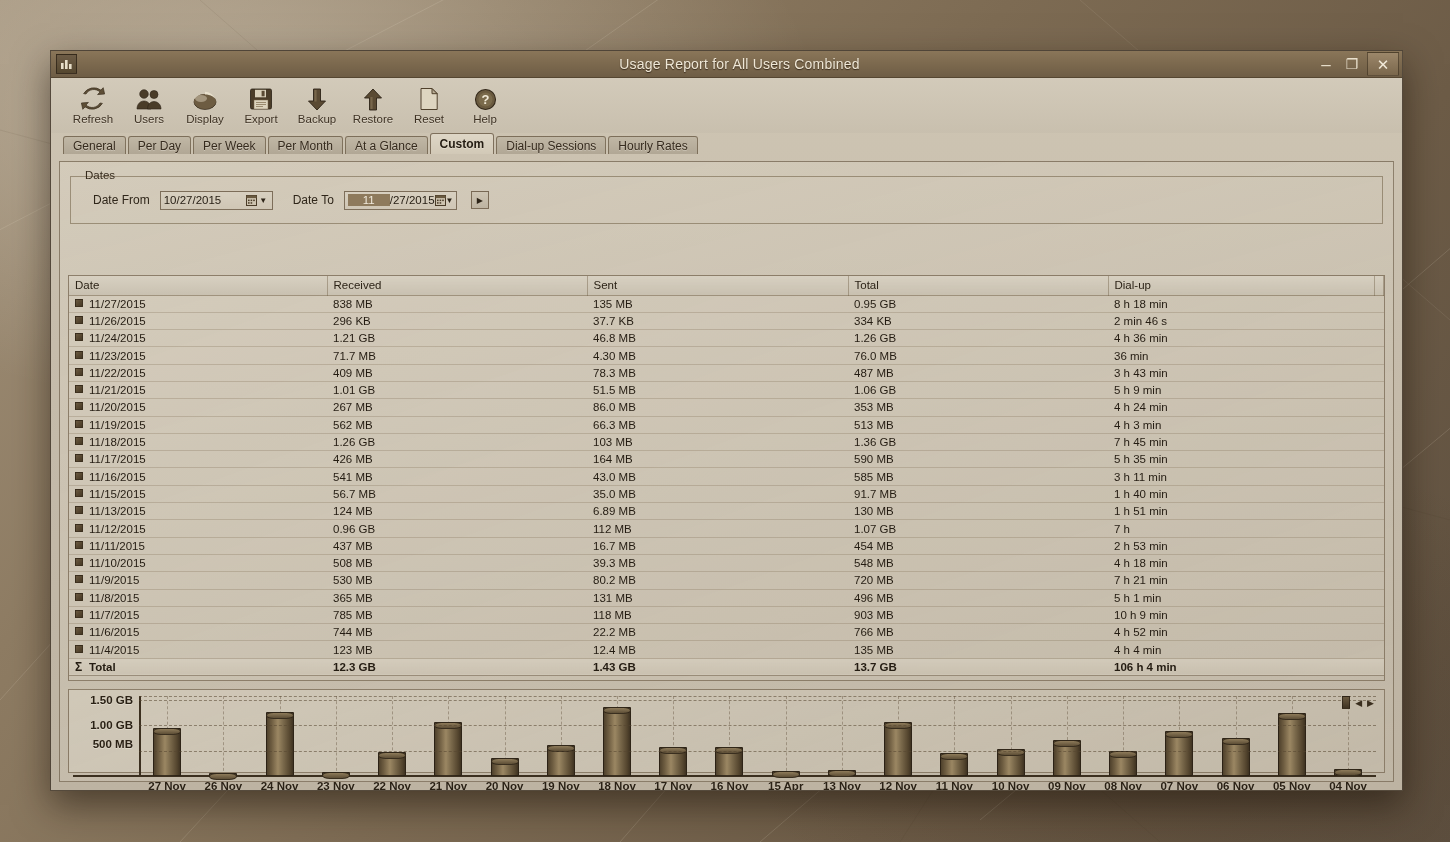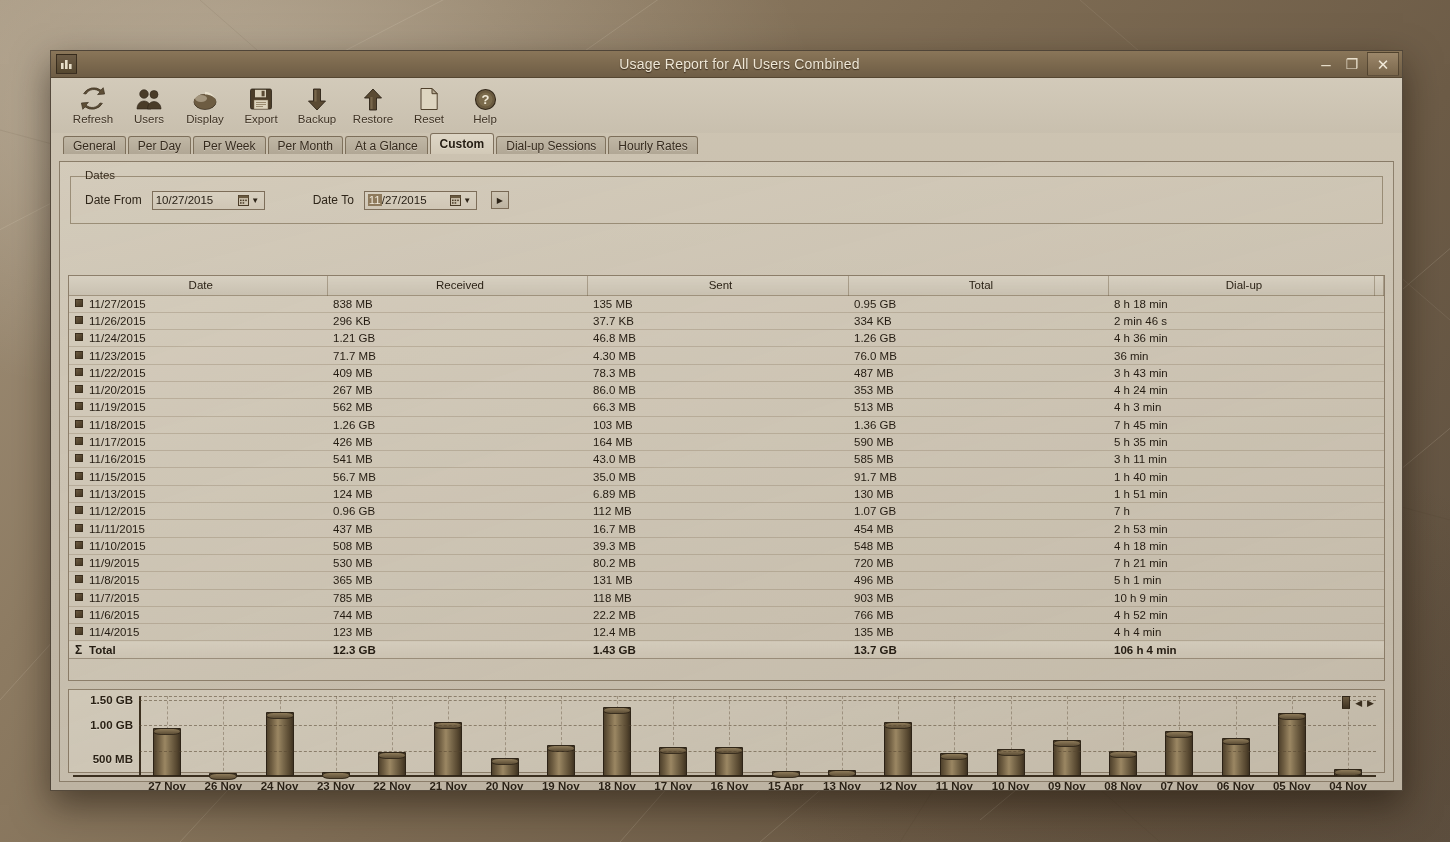--- a/index.html
+++ b/index.html
@@ -113,32 +113,32 @@
     height: 48px; margin: 6px 2px 8px 2px;
     padding: 0 14px;
     display: flex; align-items: center;
   }
   .groupbox > .gb-title {
     position: absolute; top: -8px; left: 10px;
     background: transparent; padding: 0 4px;
     font-size: 11.5px; color: #352a1c;
   }
   .gb-inner { display:flex; align-items:center; gap: 10px; }
-  .fld-label { font-size: 12px; color: #2f261a; }
+  .fld-label { font-size: 12px; color: #2f261a; margin-left: 8px; }
   .date-field {
     width: 113px; height: 19px;
     background: linear-gradient(180deg,#d8d0c0,#cfc6b5);
     border: 1px solid rgba(96,79,57,.75);
     display: flex; align-items: center;
     padding: 0 3px;
     font-size: 11.5px; color: #241c12;
   }
   .date-field .dtxt { flex: 1; white-space: nowrap; }
   .date-field .dtxt .sel {
-    background: #8e7a5c; color: #f0e9da; padding: 0 1px;
+    background: #8e7a5c; color: #f0e9da; padding: 0 15px;
   }
   .cal-btn { width: 13px; height: 14px; display:flex; align-items:center; justify-content:center; }
   .drop-arw { width: 11px; text-align:center; font-size: 8px; color:#2d2418; }
   .go-btn {
     width: 18px; height: 18px; margin-left: 4px;
     background: linear-gradient(180deg,#cec5b4,#bdb3a1);
     border: 1px solid rgba(96,79,57,.75);
     display:flex; align-items:center; justify-content:center;
     font-size: 8px; color: #2d2418;
   }
@@ -146,21 +146,21 @@
   
   .tablewrap {
     position: absolute; left: 8px; right: 8px; top: 113px; height: 406px;
     border: 1px solid rgba(100,83,60,.62);
     background: linear-gradient(160deg, rgba(214,206,190,.55), rgba(198,189,172,.5));
     overflow: hidden;
   }
   table.grid { width: 100%; border-collapse: collapse; table-layout: fixed; }
   table.grid th {
     font-size: 11.5px; font-weight: 400; color: #2c2317;
-    text-align: center; height: 19px; padding: 0 0 0 6px;
+    text-align: left; height: 19px; padding: 0 0 0 6px;
     background: linear-gradient(180deg, rgba(216,209,194,.9), rgba(199,191,175,.85));
     border-right: 1px solid rgba(110,92,66,.42);
     border-bottom: 1px solid rgba(110,92,66,.5);
   }
   table.grid td {
     font-size: 11.5px; color: #241c12;
     height: 17.3px; padding: 0 0 0 6px;
     border-bottom: 1px solid rgba(120,100,72,.26);
     white-space: nowrap; overflow: hidden;
   }
@@ -405,21 +405,21 @@
                   <rect x="4.6" y="4.6" width="1.6" height="1.5"></rect>
                   <rect x="7.2" y="4.6" width="1.6" height="1.5"></rect>
                   <rect x="2" y="7.2" width="1.6" height="1.5"></rect>
                   <rect x="4.6" y="7.2" width="1.6" height="1.5"></rect>
                 </g>
             </svg>
           </span>
           <span class="drop-arw">▼</span>
         </div>
 
-        <span class="fld-label" style="margin-left:38px">Date To</span>
+        <span class="fld-label" style="margin-left:10px">Date To</span>
         <div class="date-field">
           <span class="dtxt"><span class="sel">11</span><span>/27/2015</span></span>
           <span class="cal-btn">
             <svg width="11" height="11" viewBox="0 0 11 11">
               <rect x=".5" y=".5" width="10" height="10" fill="#cdc3af" stroke="#4a3b27"></rect>
               <rect x=".5" y=".5" width="10" height="2.6" fill="#6a5a40"></rect>
               <g fill="#4a3b27">
                   <rect x="2" y="4.6" width="1.6" height="1.5"></rect>
                   <rect x="4.6" y="4.6" width="1.6" height="1.5"></rect>
                   <rect x="7.2" y="4.6" width="1.6" height="1.5"></rect>
@@ -492,20 +492,28 @@
             </tr>
             <tr>
               <td><span class="row-ico"></span>11/22/2015</td>
               <td>409 MB</td>
               <td>78.3 MB</td>
               <td>487 MB</td>
               <td>3 h 43 min</td>
               <td></td>
             </tr>
             <tr>
+              <td><span class="row-ico"></span>11/21/2015</td>
+              <td>1.01 GB</td>
+              <td>51.5 MB</td>
+              <td>1.06 GB</td>
+              <td>5 h 9 min</td>
+              <td></td>
+            </tr>
+            <tr>
               <td><span class="row-ico"></span>11/20/2015</td>
               <td>267 MB</td>
               <td>86.0 MB</td>
               <td>353 MB</td>
               <td>4 h 24 min</td>
               <td></td>
             </tr>
             <tr>
               <td><span class="row-ico"></span>11/19/2015</td>
               <td>562 MB</td>
@@ -628,21 +636,21 @@
             </tr>
           </tbody>
       </table>
     </div>
 
     <div class="chartwrap">
       <div class="chart-inner">
         <div class="y-axis-labels" id="y-axis-labels">
             <div class="ylab" style="top: 5.67702px;">1.50 GB</div>
             <div class="ylab" style="top: 31.118px;">1.00 GB</div>
-            <div class="ylab" style="top: 65px;">500 MB</div>
+            <div class="ylab" style="top: 50px;">500 MB</div>
           </div>
         <div class="plot" id="plot">
           <div class="axis-y"></div>
           <div class="axis-x"></div>
           <div class="bars" id="bars">
               <div class="barcell">
                 <div class="vgrid" style="left: 50%;"></div>
                 <div class="bar" title="27 Nov — 0.95 GB" style="height: 48.3478px;"></div>
               </div>
               <div class="barcell">

